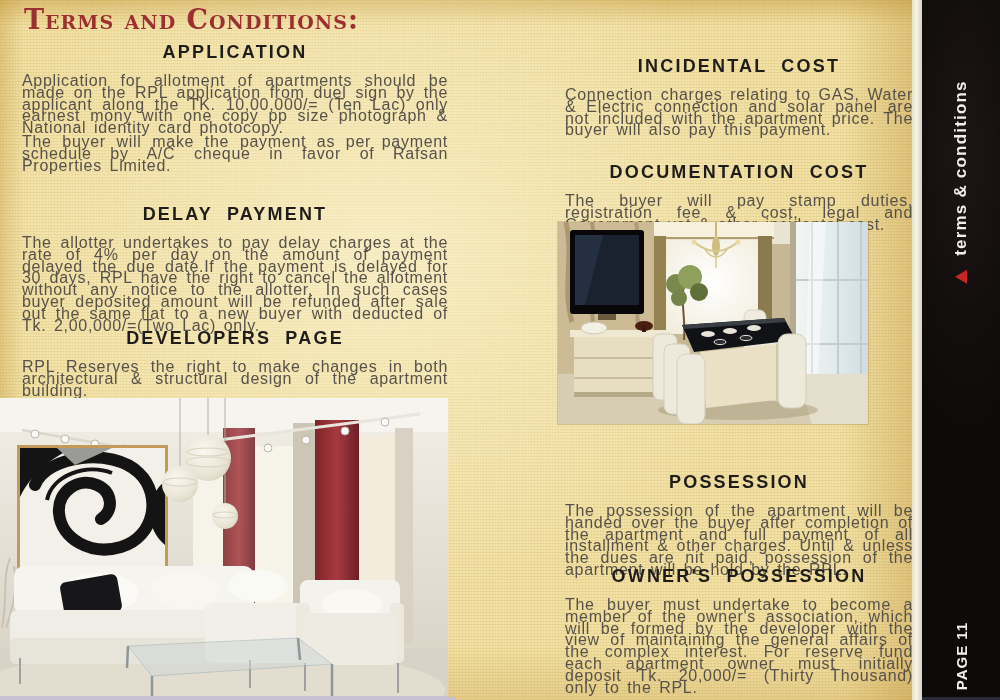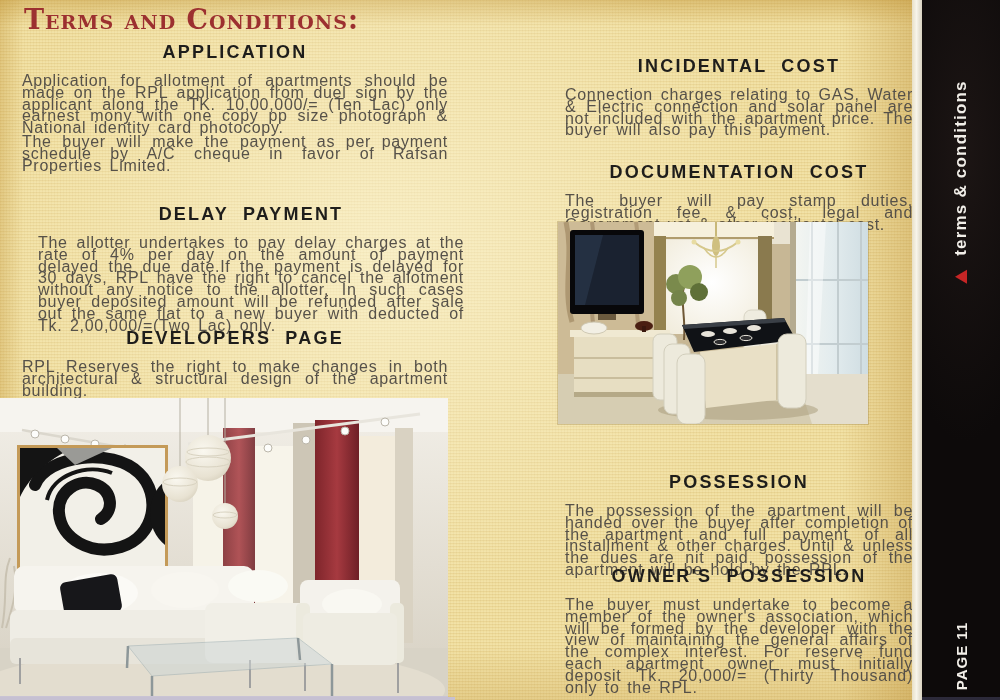--- a/index.html
+++ b/index.html
@@ -65,21 +65,21 @@
 
     <section class="sec" style="left:22px;top:42px;width:426px;">
       <h2>APPLICATION</h2>
       <p>Application for allotment of apartments should be made on the RPL application from duel sign by the applicant along the TK. 10,00,000/= (Ten Lac) only earnest mony with one copy pp size photograph &amp; National identity card photocopy.</p>
     </section>
 
     <section class="sec" style="left:22px;top:136px;width:426px;">
       <p>The buyer will make the payment as per payment schedule by A/C cheque in favor of Rafsan Properties Limited.</p>
     </section>
 
-    <section class="sec" style="left:38px;top:204px;width:426px;">
+    <section class="sec" style="left:22px;top:204px;width:426px;">
       <h2>DELAY PAYMENT</h2>
       <p>The allotter undertakes to pay delay charges at the rate of 4% per day on the amount of payment delayed the due date.If the payment is delayed for 30 days, RPL have the right to cancel the allotment without any notice to the allotter. In such cases buyer deposited amount will be refunded after sale out the same flat to a new buyer with deducted of Tk. 2,00,000/=(Two Lac) only.</p>
     </section>
 
     <section class="sec" style="left:22px;top:328px;width:426px;">
       <h2>DEVELOPERS PAGE</h2>
       <p>RPL Reserves the right to make changes in both architectural &amp; structural design of the apartment building.</p>
     </section>
 
     <section class="sec" style="left:565px;top:56px;width:348px;">

